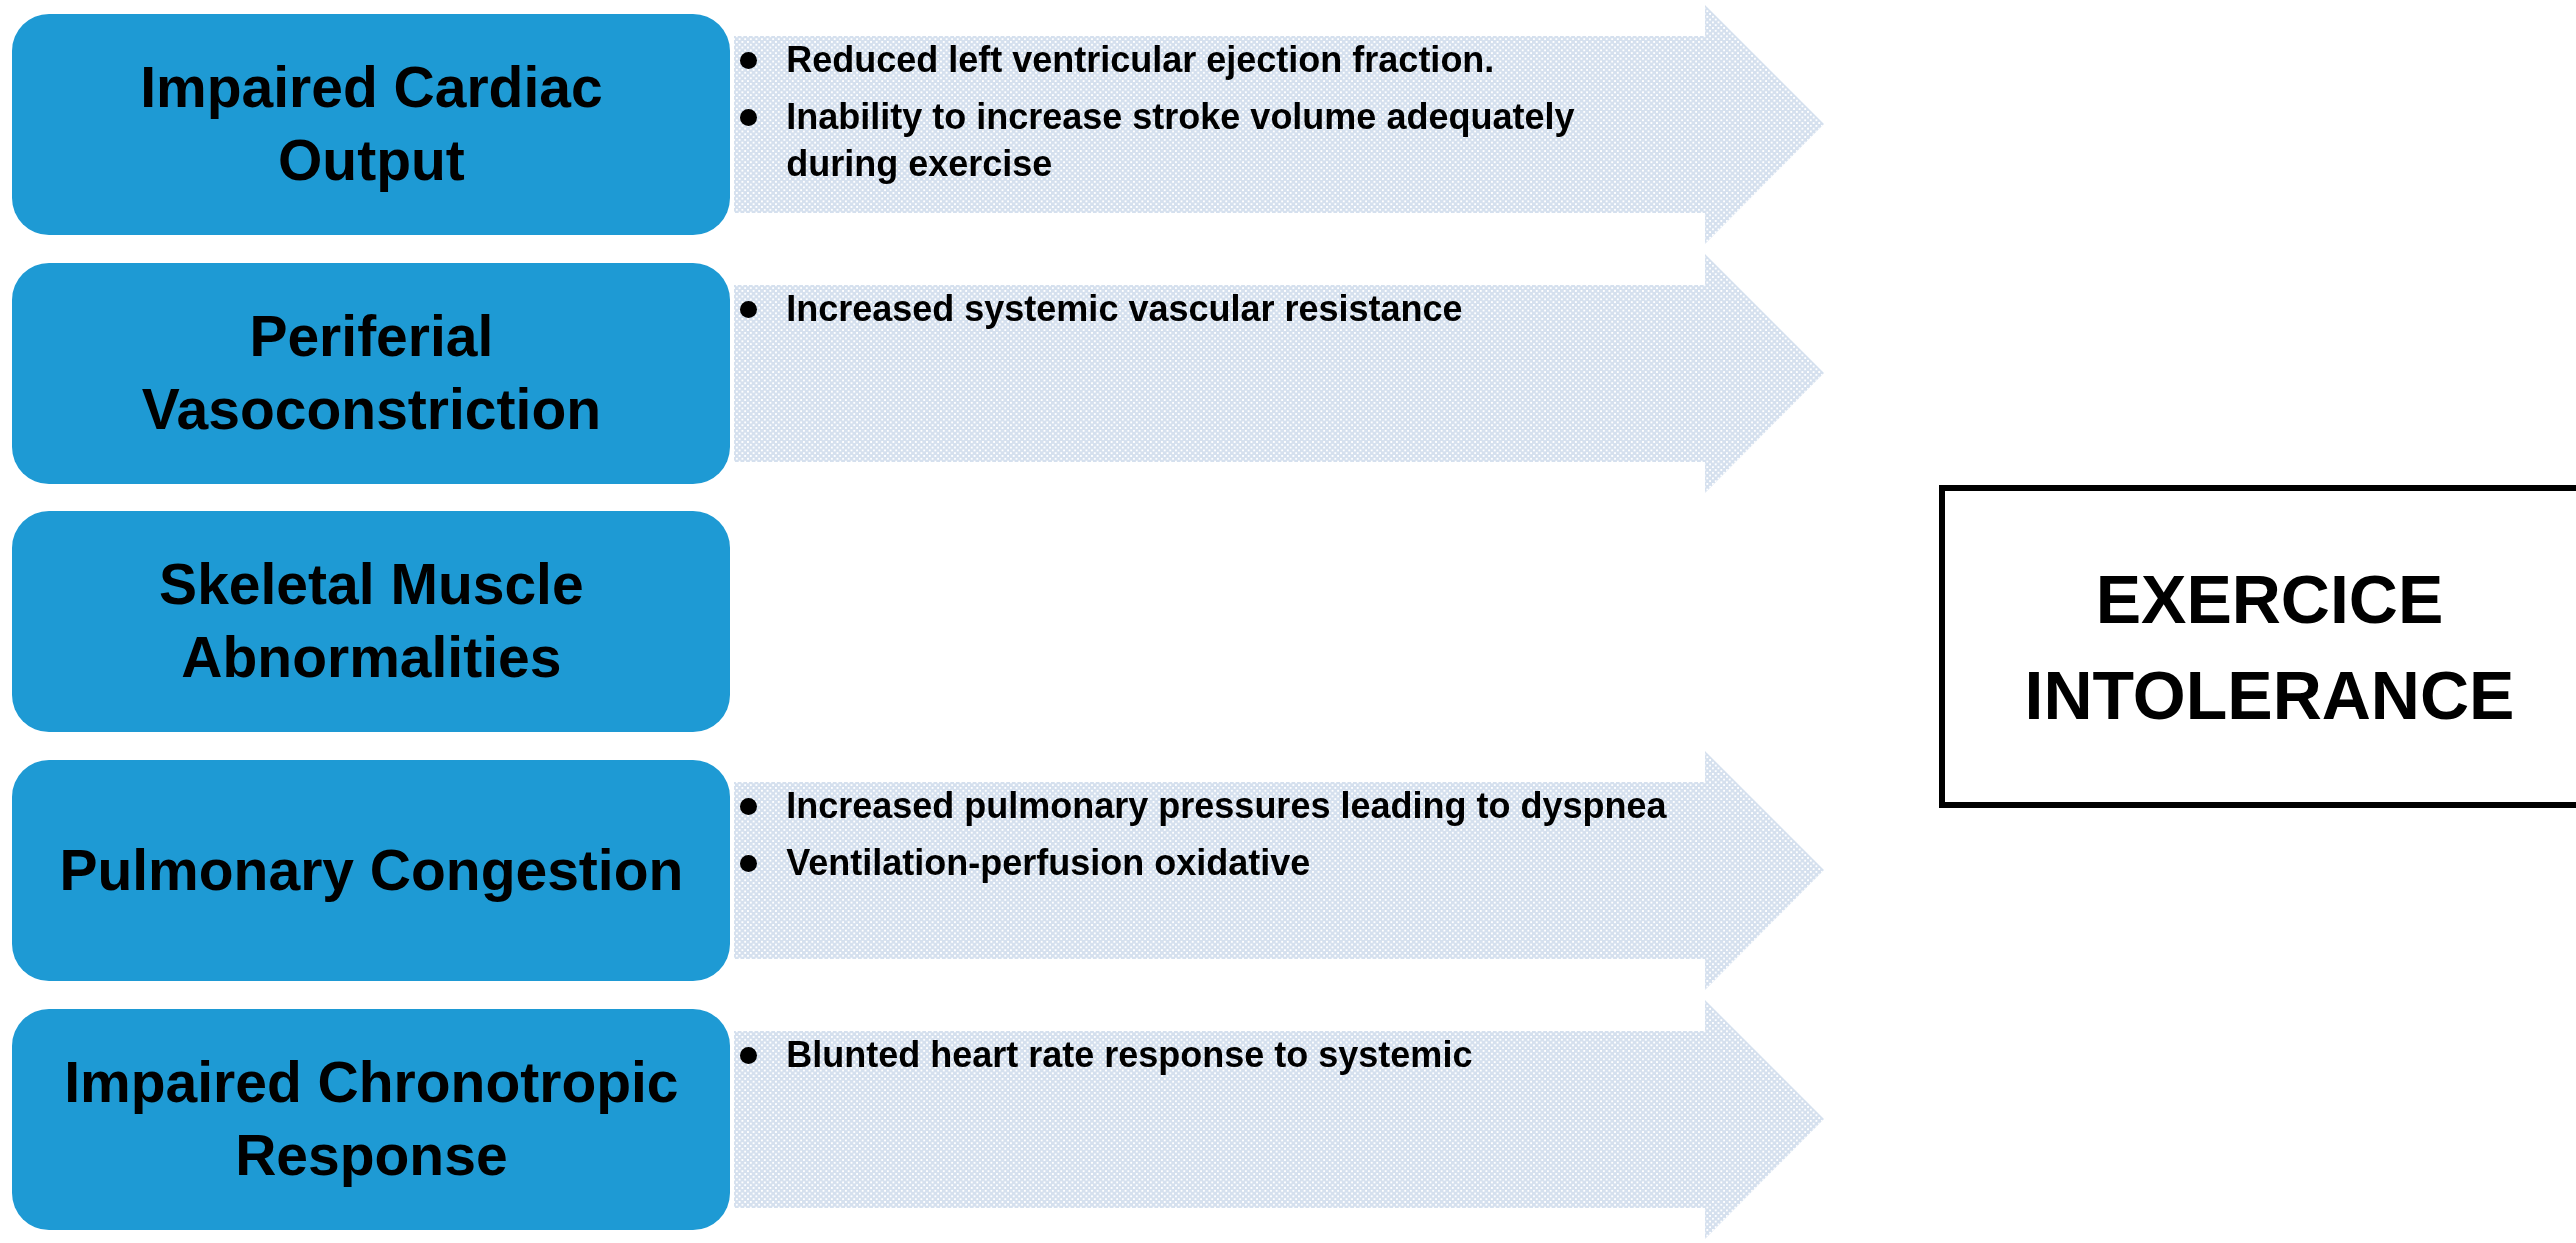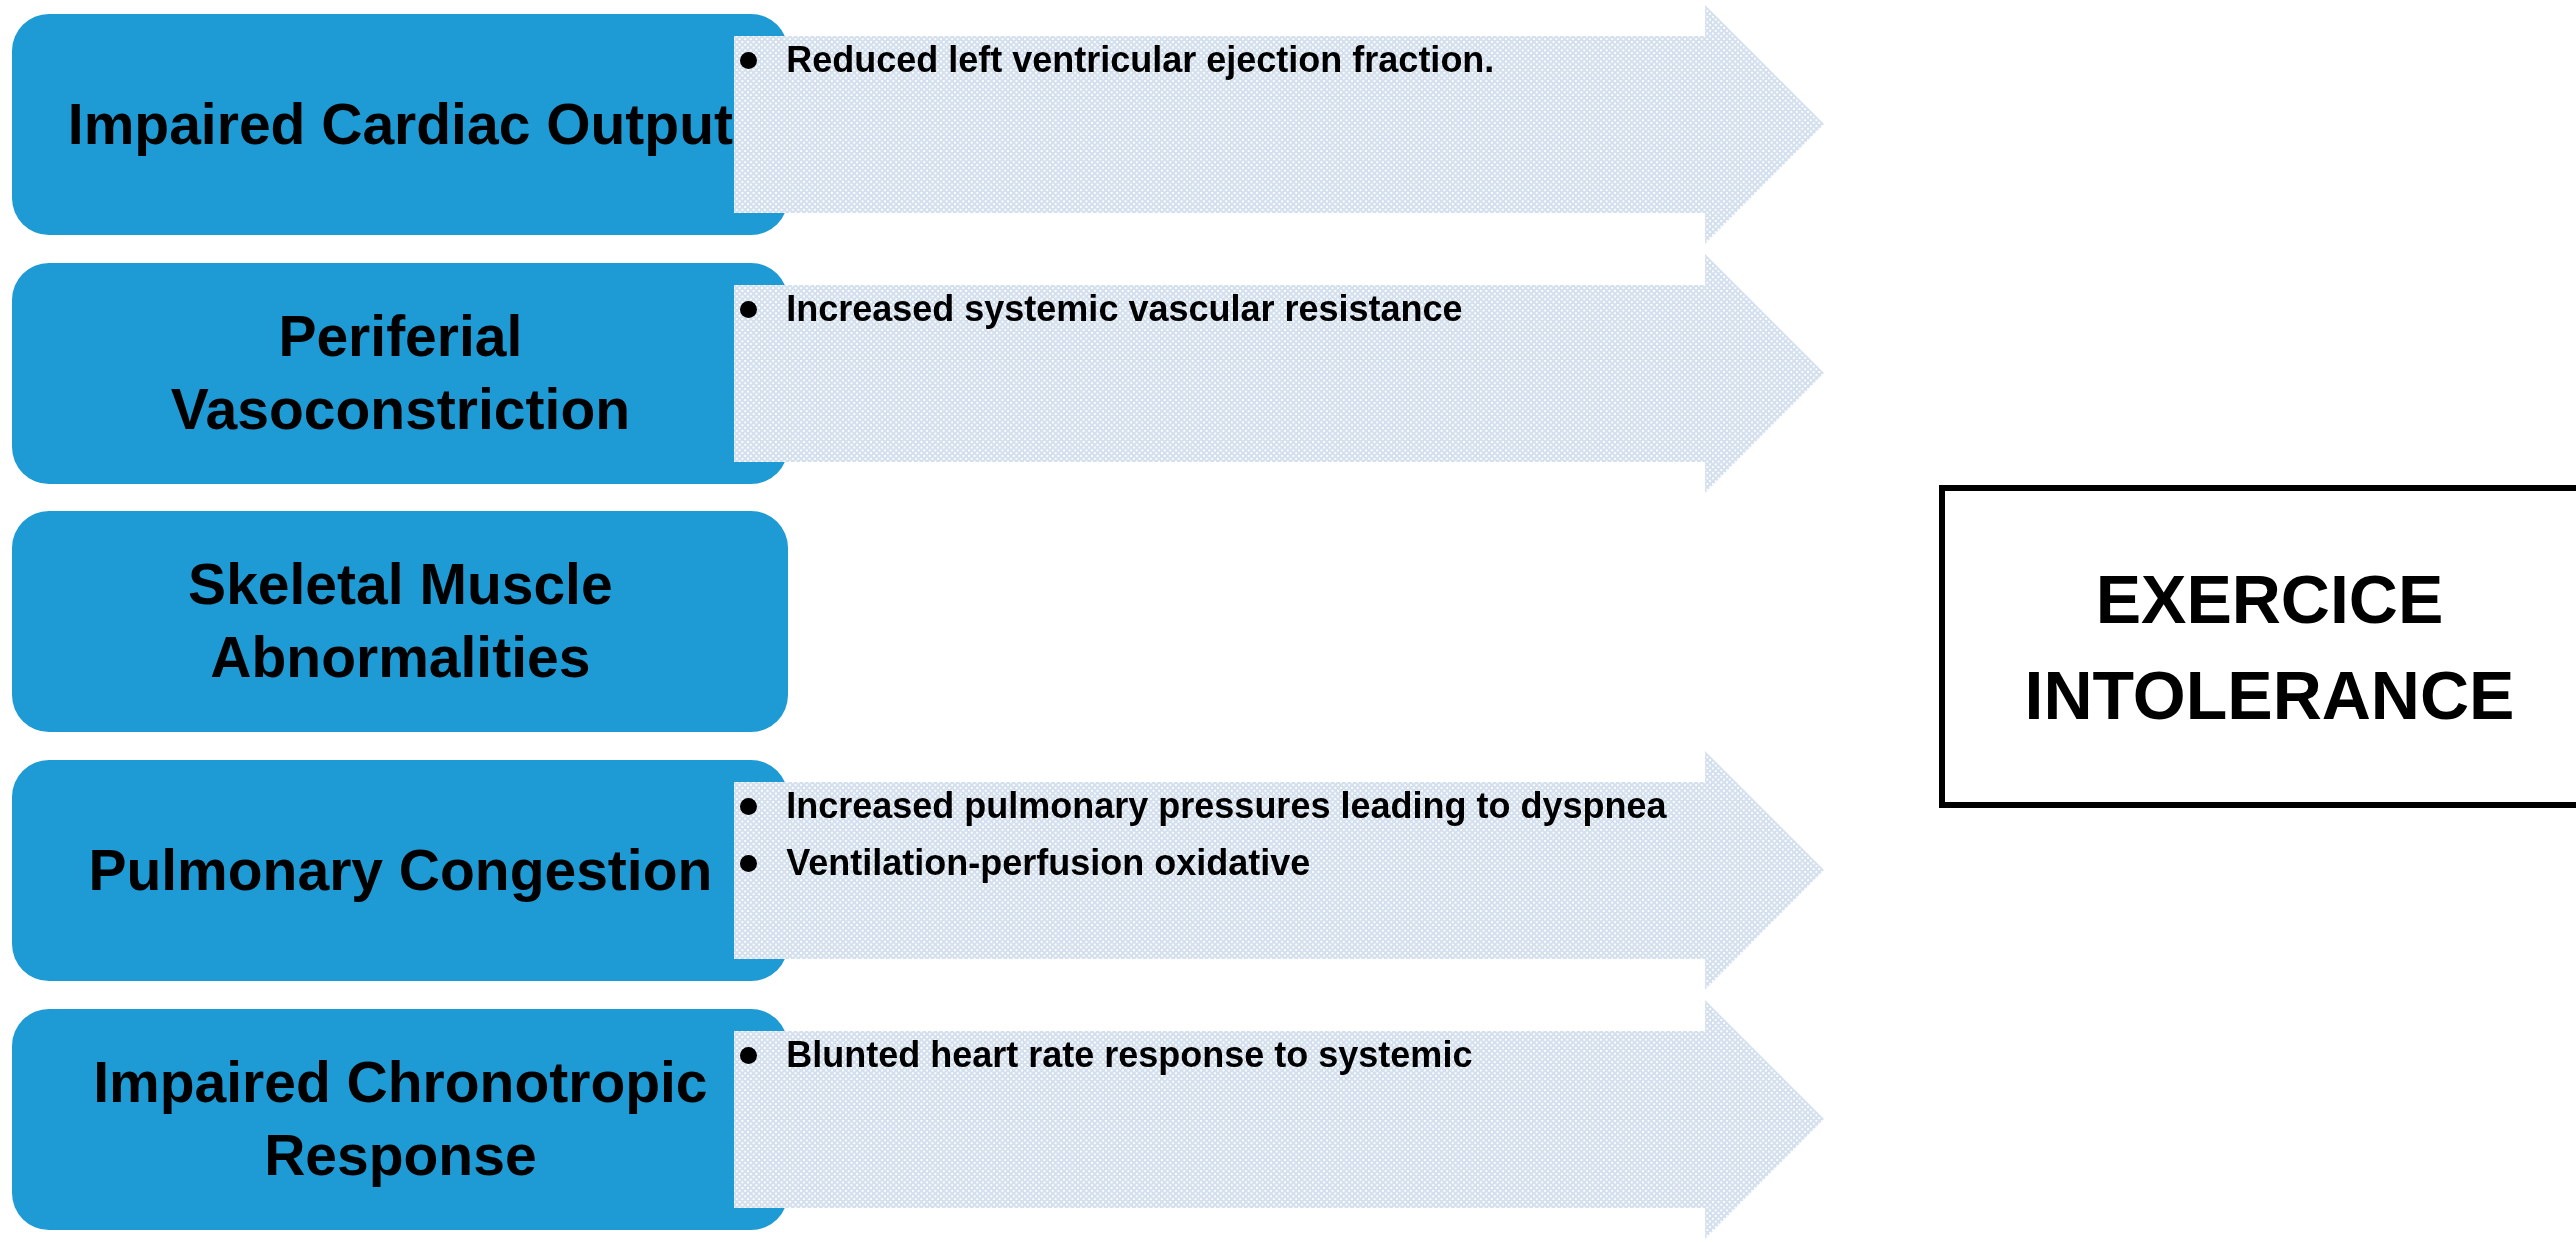--- a/index.html
+++ b/index.html
@@ -16,21 +16,21 @@
     width:2576px;height:1244px;
     background:var(--bg);
     font-family:"Liberation Sans","DejaVu Sans",sans-serif;
     font-weight:bold;
     color:var(--ink);
     overflow:hidden;
   }
   .row{position:absolute;left:0;width:2576px;height:249px;}
   .cause-box{
     position:absolute;left:12.4px;top:13.7px;
-    width:776px;height:221px;
+    width:718px;height:221px;
     background:var(--blue);
     border-radius:37px;
     display:flex;align-items:center;justify-content:center;
     text-align:center;
     padding:0 40px;
     box-sizing:border-box;
   }
   .cause-label{font-size:57px;line-height:73px;}
   .arrow{
     position:absolute;left:734px;top:0;
@@ -77,20 +77,24 @@
   <div id="rows">
   <div class="row" style="top: 0px;">
     <div class="cause-box">
       <div class="cause-label">Impaired Cardiac Output</div>
     </div>
     <div class="arrow">
       <div class="bullets">
             <div class="bullet-item">
               <span class="dot"></span>
               <span class="btext">Reduced left ventricular ejection fraction.</span>
+            </div>
+            <div class="bullet-item">
+              <span class="dot"></span>
+              <span class="btext">Inability to increase stroke volume adequately during exercise</span>
             </div>
           </div>
     </div>
   </div>
 
   <div class="row" style="top: 249px;">
     <div class="cause-box">
       <div class="cause-label">Periferial Vasoconstriction</div>
     </div>
     <div class="arrow">

